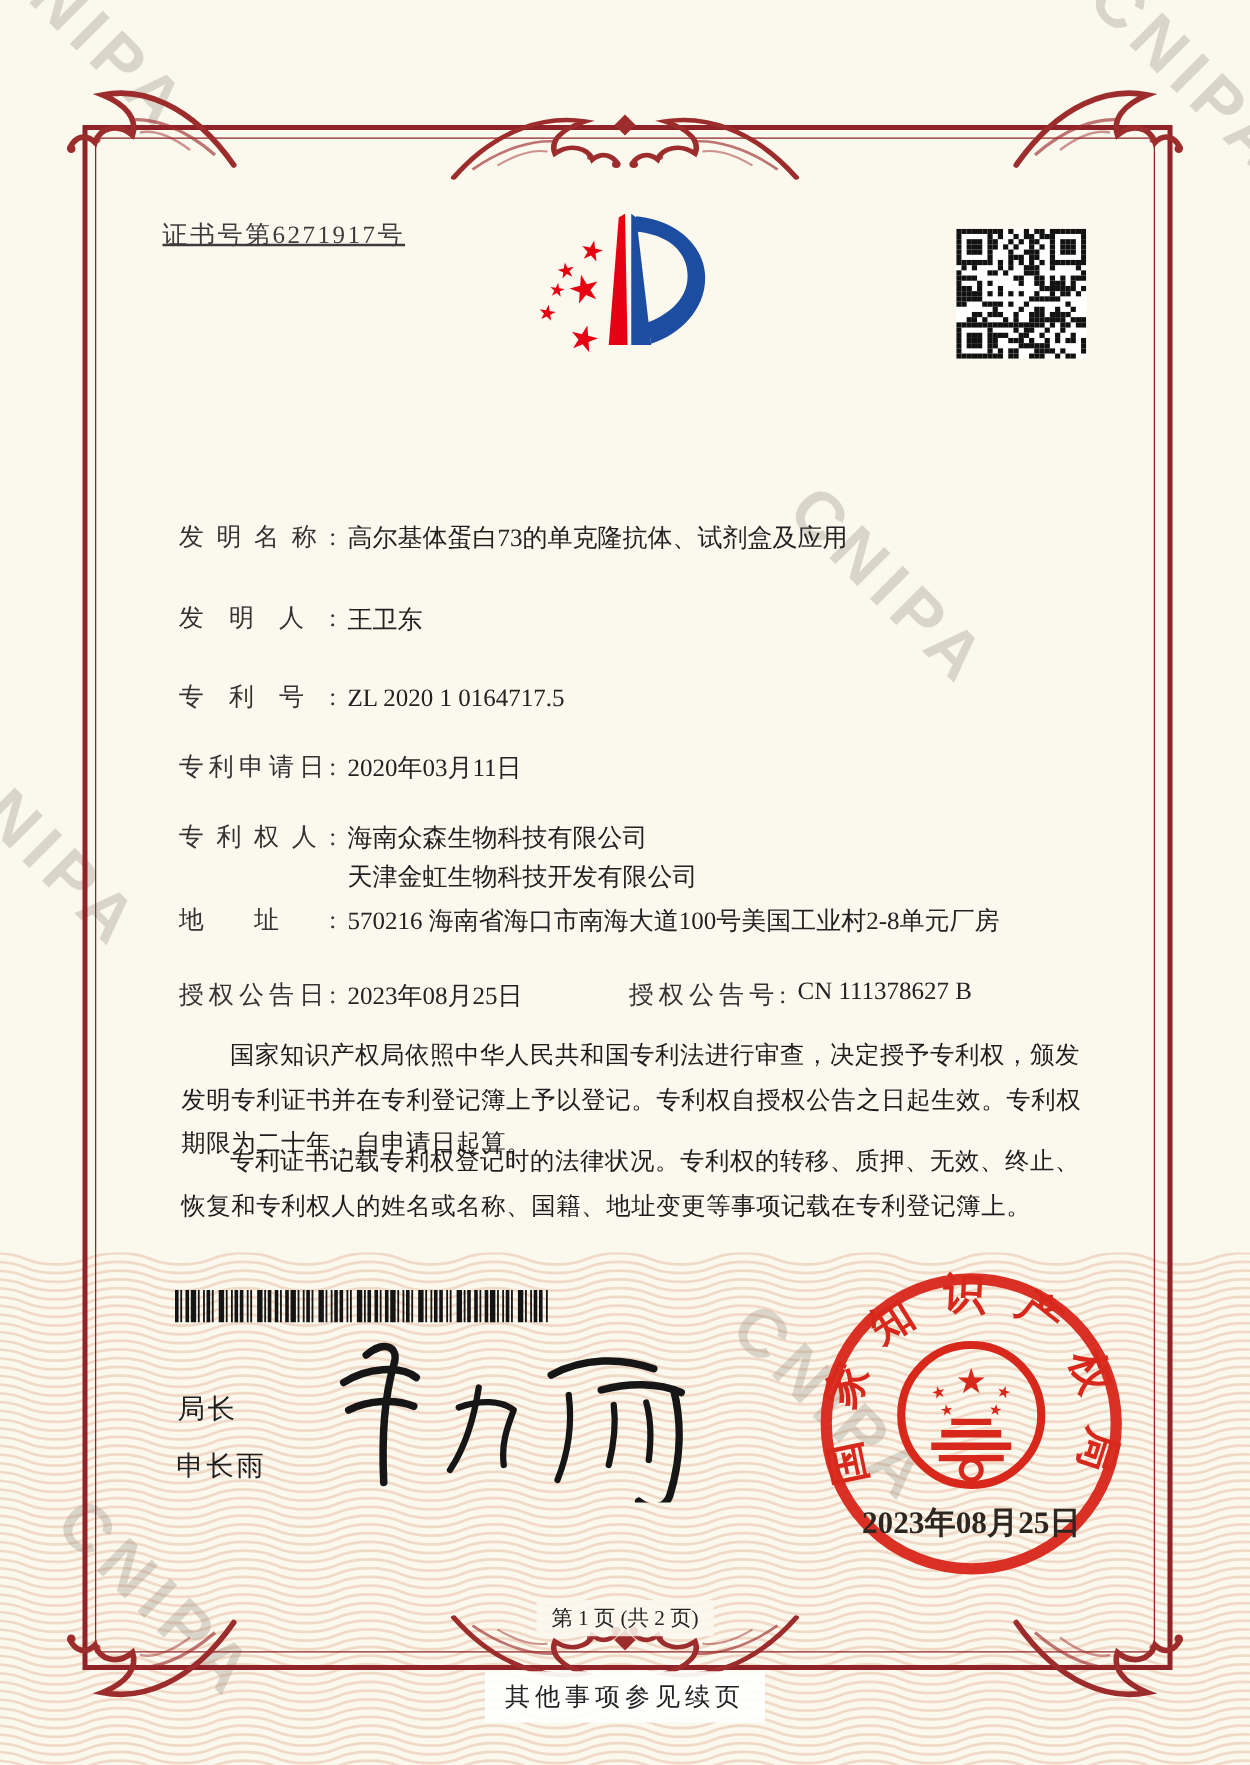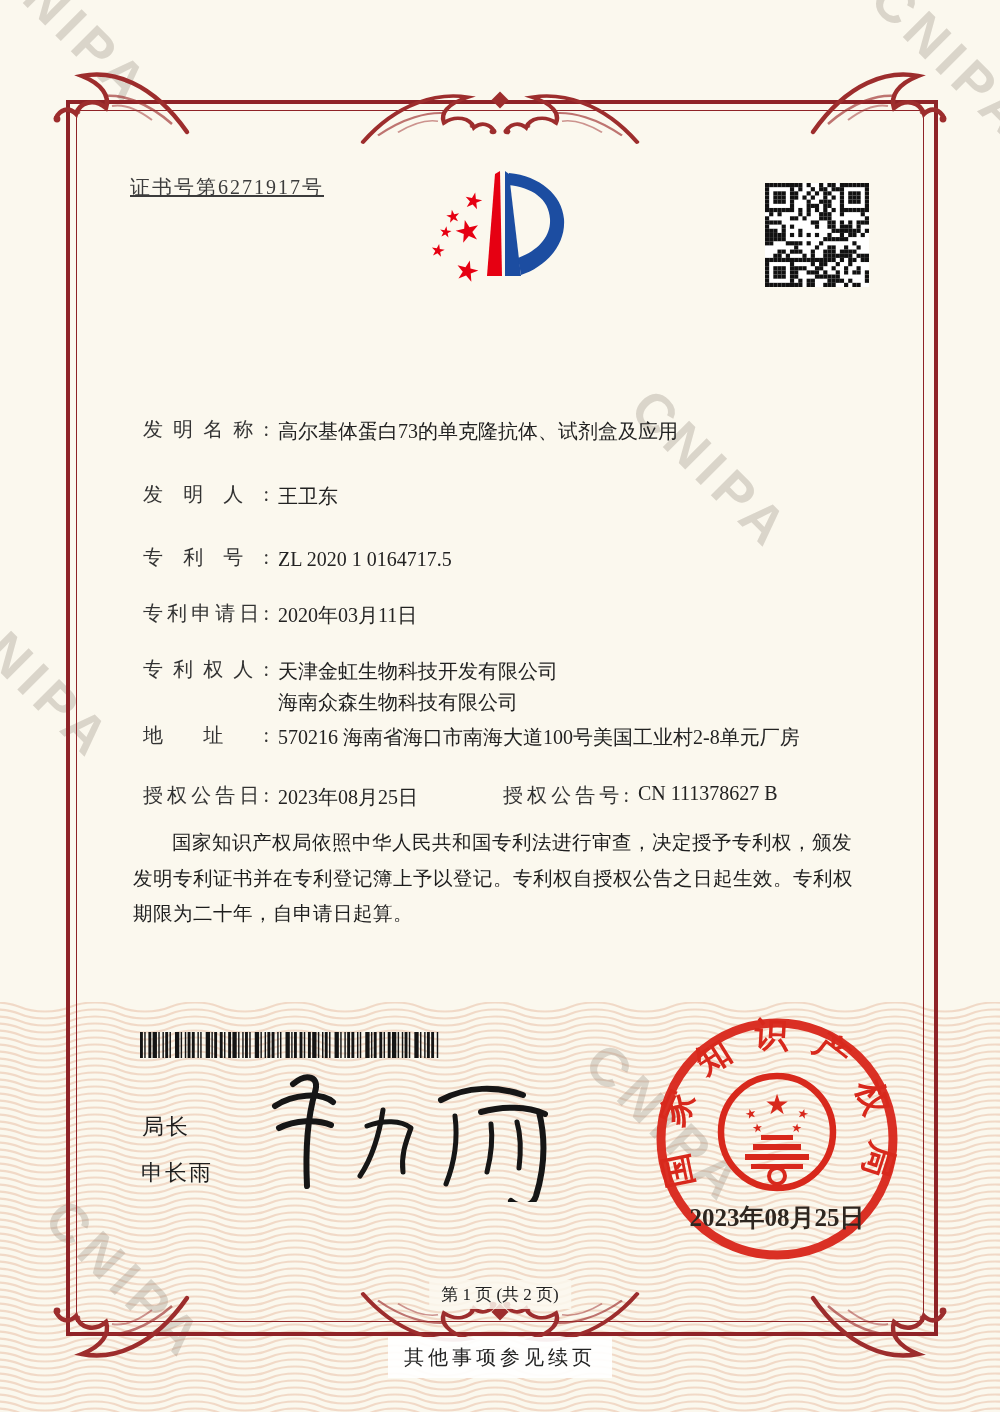--- a/index.html
+++ b/index.html
@@ -23,22 +23,22 @@
   .title{position:absolute;left:0;right:0;top:296px;z-index:3;text-align:center;
          font-size:44px;font-weight:bold;letter-spacing:17px;color:#111;text-indent:17px;}
   
   .row{position:absolute;z-index:3;font-size:20px;color:#222;}
   .lab{position:absolute;left:143px;top:0;width:126px;display:inline-block;
        text-align:justify;text-align-last:justify;color:#333;}
   .lab2{position:absolute;left:503px;top:0;width:126px;display:inline-block;
         text-align:justify;text-align-last:justify;color:#333;}
   .val{position:absolute;left:278px;top:0;width:600px;line-height:31px;}
   .val2{position:absolute;left:638px;top:0;width:240px;}
-  .para{position:absolute;left:133px;width:733px;z-index:3;margin:0;font-size:19.5px;
-        line-height:35.5px;color:#1d1d1d;text-indent:2em;letter-spacing:.5px;font-family:Liberation Mono, monospace;}
+  .para{position:absolute;left:145px;width:733px;z-index:3;margin:0;font-size:19.5px;
+        line-height:35.5px;color:#1d1d1d;text-indent:2em;letter-spacing:.5px;}
   
   .barcode{position:absolute;left:140px;top:1032px;z-index:3;}
   .sig-label{position:absolute;z-index:3;font-family:"Liberation Sans","DejaVu Sans",sans-serif;
              font-size:22px;color:#1f1f1f;letter-spacing:2px;}
   .signature{position:absolute;left:255px;top:1062px;z-index:4;}
   .seal{position:absolute;left:652px;top:1014px;z-index:4;}
   .seal-arc{font-size:34px;font-weight:bold;letter-spacing:22px;fill:#d8281c;
             font-family:"Liberation Serif","DejaVu Serif",serif;}
   .seal-date{font-size:25px;fill:#2e2620;font-weight:bold;}
   .page-ind{position:absolute;left:50%;top:1280px;transform:translateX(-50%);z-index:3;
@@ -500,36 +500,37 @@
     <span class="lab">专利号:</span>
     <span class="val">ZL 2020 1 0164717.5</span>
   </div>
   <div class="row" style="top:600px;">
     <span class="lab">专利申请日:</span>
     <span class="val">2020年03月11日</span>
   </div>
   <div class="row" style="top:656px;">
     <span class="lab">专利权人:</span>
     <span class="val">
+      <span style="display:block;">海南众森生物科技有限公司</span>
       <span style="display:block;">天津金虹生物科技开发有限公司</span>
-      <span style="display:block;">海南众森生物科技有限公司</span>
     </span>
   </div>
   <div class="row" style="top:722px;">
     <span class="lab">地址:</span>
     <span class="val" style="width:580px;">570216 海南省海口市南海大道100号美国工业村2-8单元厂房</span>
   </div>
   <div class="row" style="top:782px;">
     <span class="lab">授权公告日:</span>
     <span class="val" style="width:210px;">2023年08月25日</span>
     <span class="lab2">授权公告号:</span>
     <span class="val2">CN 111378627 B</span>
   </div>
 
   <p class="para" style="top:827px;">国家知识产权局依照中华人民共和国专利法进行审查，决定授予专利权，颁发发明专利证书并在专利登记簿上予以登记。专利权自授权公告之日起生效。专利权期限为二十年，自申请日起算。</p>
+  <p class="para" style="top:912px;">专利证书记载专利权登记时的法律状况。专利权的转移、质押、无效、终止、恢复和专利权人的姓名或名称、国籍、地址变更等事项记载在专利登记簿上。</p>
 
   <svg id="barcode" class="barcode" width="302" height="26" viewBox="0 0 335 25" preserveAspectRatio="none">
       <rect x="0" y="0" width="3.2" height="25" fill="#141414"></rect>
       <rect x="4.7" y="0" width="1.6" height="25" fill="#141414"></rect>
       <rect x="9.3" y="0" width="3.2" height="25" fill="#141414"></rect>
       <rect x="14" y="0" width="4.800000000000001" height="25" fill="#141414"></rect>
       <rect x="20.3" y="0" width="1.6" height="25" fill="#141414"></rect>
       <rect x="24.9" y="0" width="1.6" height="25" fill="#141414"></rect>
       <rect x="28" y="0" width="3.2" height="25" fill="#141414"></rect>
       <rect x="32.7" y="0" width="1.6" height="25" fill="#141414"></rect>

